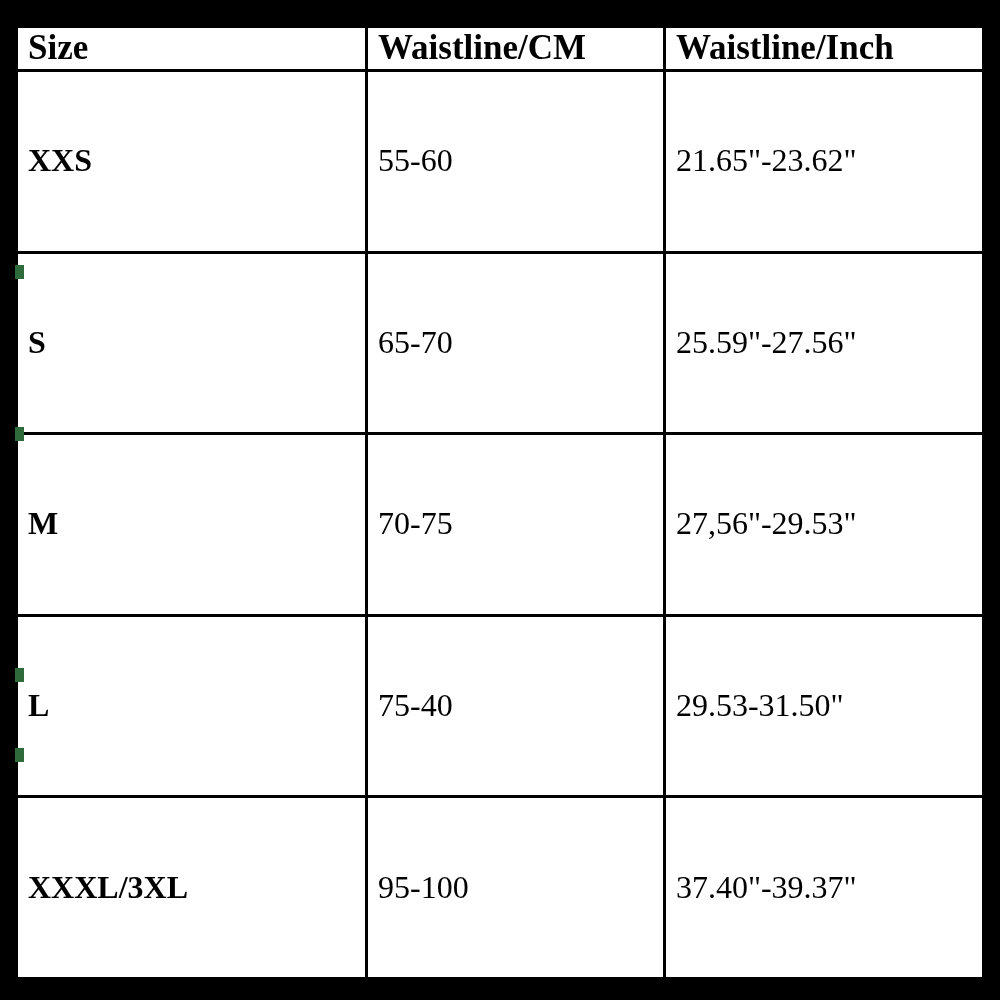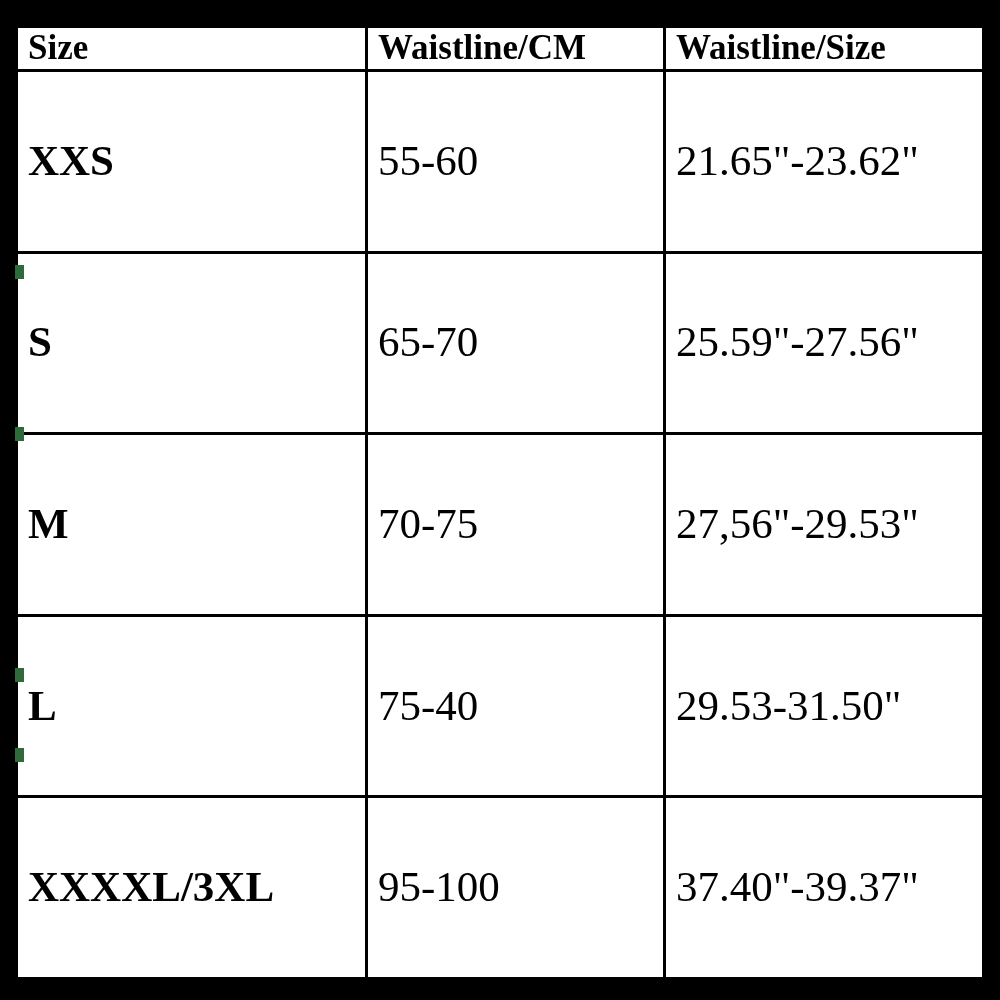--- a/index.html
+++ b/index.html
@@ -50,21 +50,21 @@
     color: #000000;
     font-family: "Liberation Serif", serif;
     line-height: 1.0;
     white-space: nowrap;
   }
   table.size-table thead th {
     font-weight: bold;
     font-size: 35px;
   }
   table.size-table tbody td {
-    font-size: 43px;
+    font-size: 32px;
     font-weight: normal;
   }
   table.size-table tbody td.size-cell {
     font-weight: bold;
   }
   
   table.size-table tr > *:first-child { border-left: 3px solid #000000; }
   table.size-table tr > *:last-child { border-right: 3px solid #000000; }
 
   
@@ -84,21 +84,21 @@
     <table class="size-table">
       <colgroup>
         <col class="c1">
           <col class="c2">
           <col class="c3">
       </colgroup>
       <thead>
         <tr>
           <th>Size</th>
           <th>Waistline/CM</th>
-          <th>Waistline/Size</th>
+          <th>Waistline/Inch</th>
         </tr>
       </thead>
       <tbody>
         <tr>
           <td class="size-cell">XXS</td>
           <td>55-60</td>
           <td>21.65"-23.62"</td>
         </tr>
         <tr>
           <td class="size-cell">S</td>
@@ -109,21 +109,21 @@
           <td class="size-cell">M</td>
           <td>70-75</td>
           <td>27,56"-29.53"</td>
         </tr>
         <tr>
           <td class="size-cell">L</td>
           <td>75-40</td>
           <td>29.53-31.50"</td>
         </tr>
         <tr>
-          <td class="size-cell">XXXXL/3XL</td>
+          <td class="size-cell">XXXL/3XL</td>
           <td>95-100</td>
           <td>37.40"-39.37"</td>
         </tr>
       </tbody>
     </table>
   </div>
 
   <div class="artifact" style="left:15px; top:265px;"></div>
   <div class="artifact" style="left:15px; top:427px;"></div>
   <div class="artifact" style="left:15px; top:668px;"></div>

